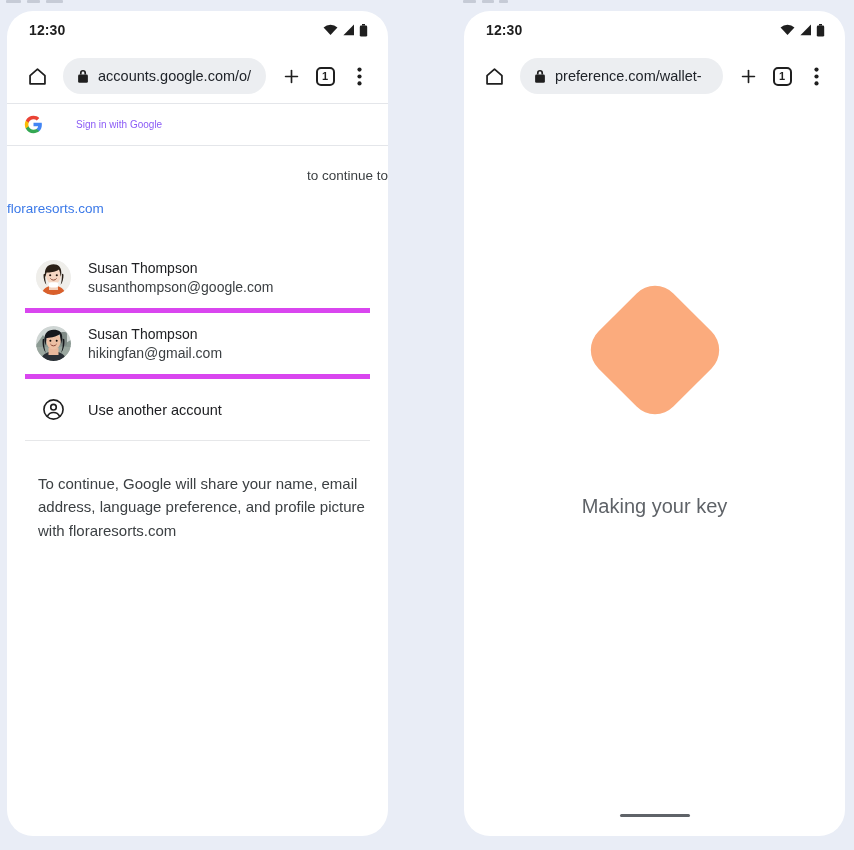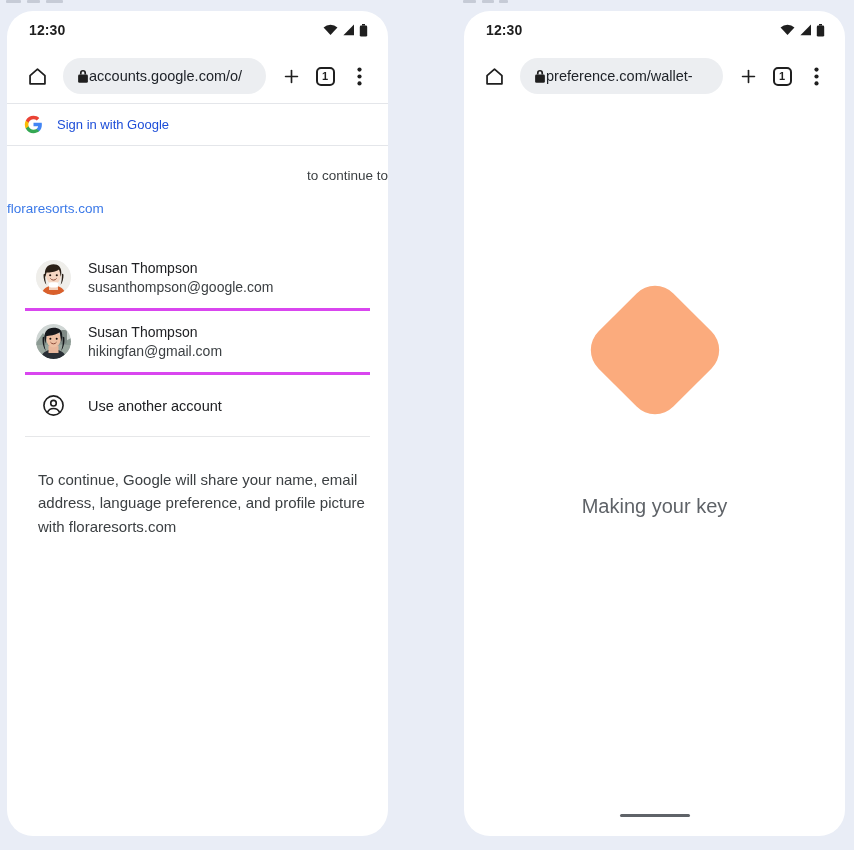--- a/index.html
+++ b/index.html
@@ -78,20 +78,21 @@
     flex: 0 0 auto;
   }
   .omnibox {
     flex: 1 1 auto;
     height: 36px;
     background: #eceef1;
     border-radius: 18px;
     display: flex;
     align-items: center;
     padding: 0 14px;
+    gap: 9px;
     margin-left: 6px;
     margin-right: 6px;
     overflow: hidden;
   }
   .omnibox .url {
     font-size: 14.5px;
     color: #20242a;
     white-space: nowrap;
     overflow: hidden;
   }
@@ -116,22 +117,23 @@
   
   .g-header {
     height: 42px;
     display: flex;
     align-items: center;
     padding-left: 17px;
     gap: 14px;
     border-bottom: 1px solid #e4e6ea;
   }
   .g-header .label {
-    font-size: 13px;
-    color: #1d4ed8;
+    font-size: 10px;
+    color: #8b5cf6;
+    margin-left: 19px;
   }
 
   
   .chooser {
     padding: 0 0 0 0;
   }
   .chooser h1 {
     text-align: center;
     font-weight: normal;
     font-size: 27px;
@@ -152,21 +154,21 @@
     margin-top: 18px;
   }
 
   .account-list { margin-top: 31px; padding: 0 18px; }
 
   .account-row {
     display: flex;
     align-items: center;
     gap: 17px;
     padding: 13px 13px 13px 11px;
-    border-bottom: 3px solid #d946ef;
+    border-bottom: 5px solid #d946ef;
   }
   .account-row:last-child { border-bottom: 1px solid #e6e7e9; }
 
   .avatar {
     width: 35px; height: 35px;
     border-radius: 50%;
     flex: 0 0 auto;
     overflow: hidden;
     position: relative;
     background: #f1f1f1;

